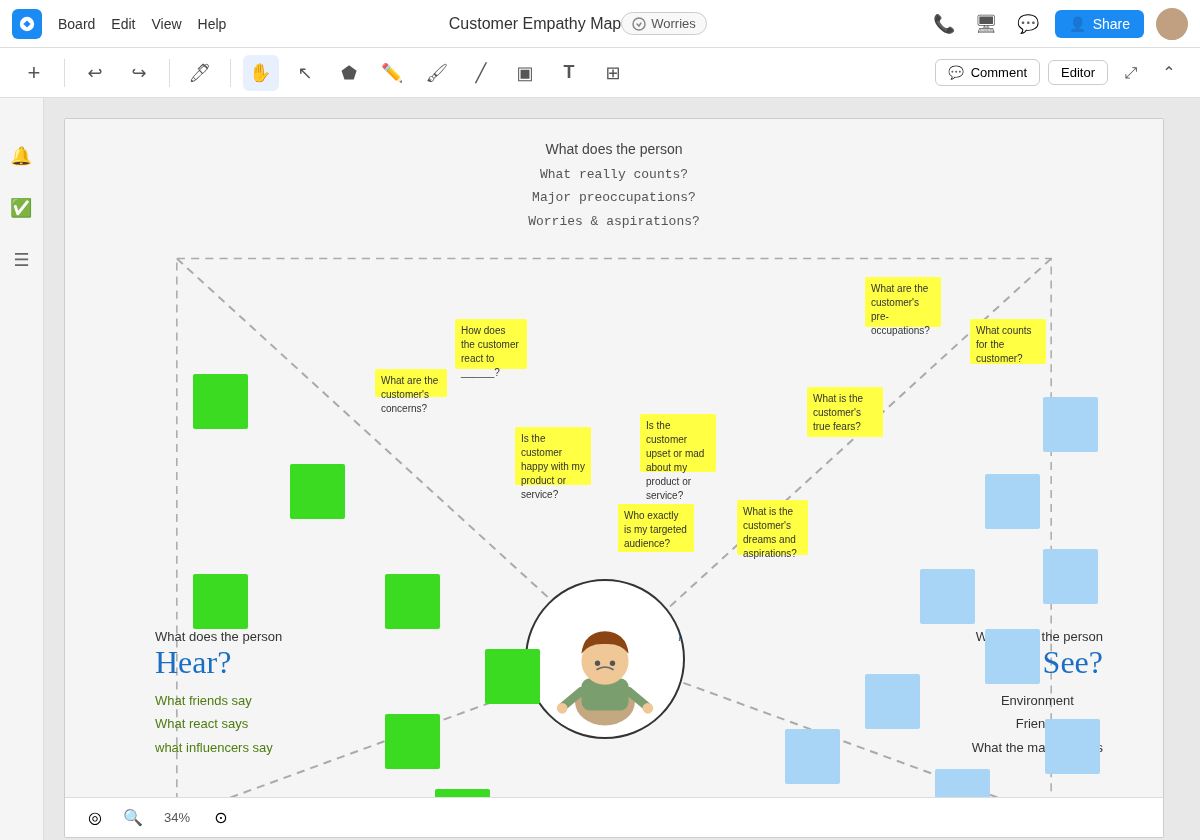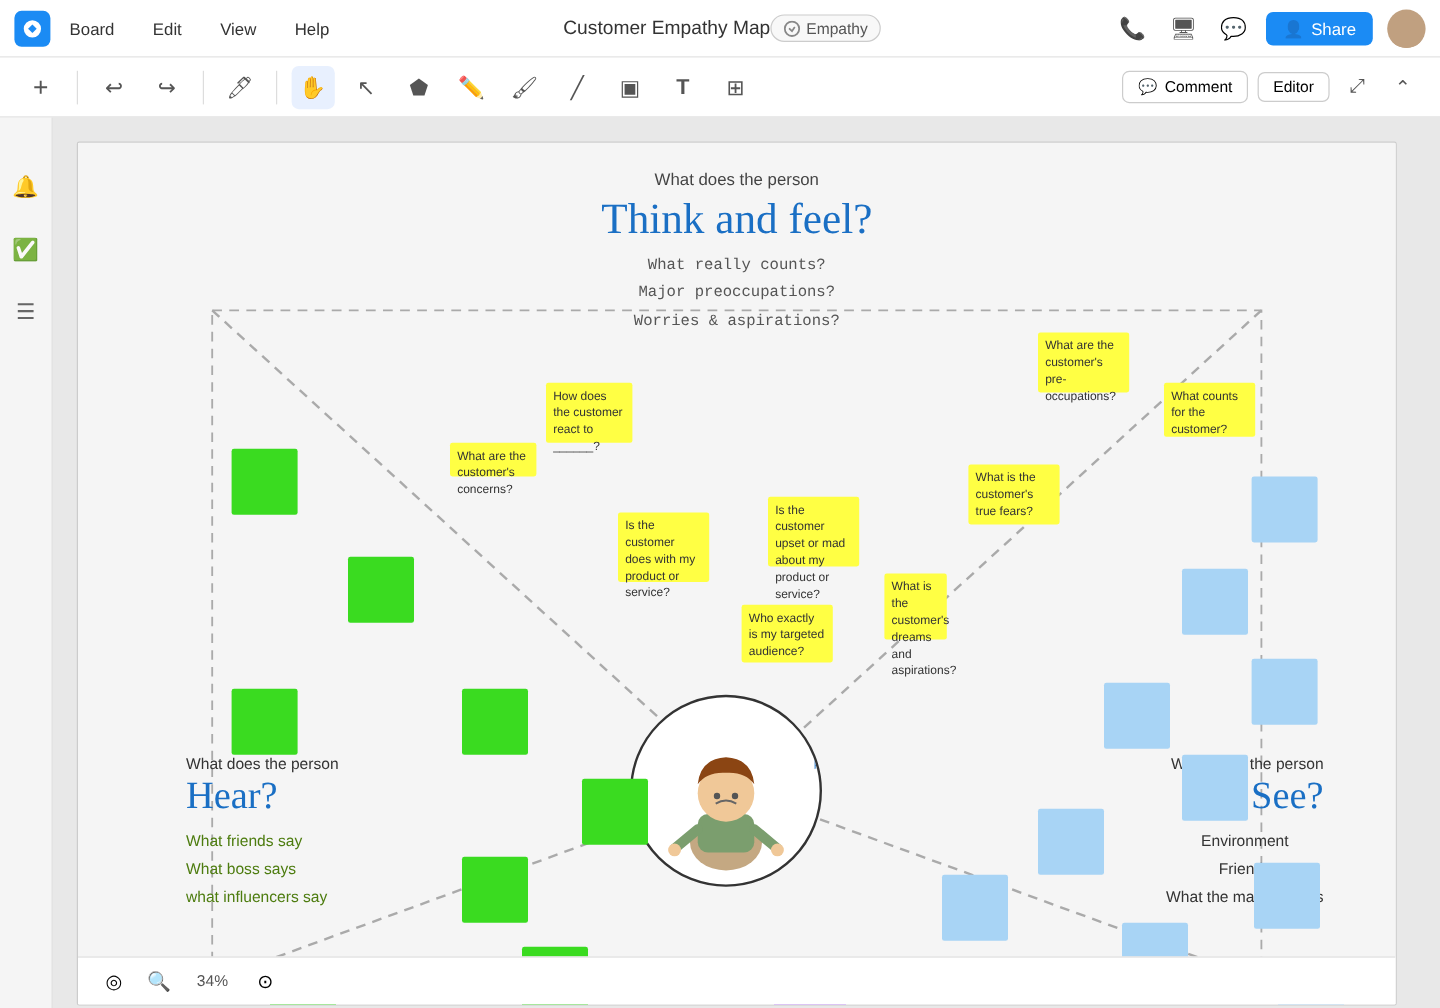--- a/index.html
+++ b/index.html
@@ -6,21 +6,21 @@
     body { font-family: -apple-system, BlinkMacSystemFont, 'Segoe UI', sans-serif; background: #f0f0f0; width: 1200px; height: 840px; overflow: hidden; }
 
     
     #menu-bar {
       display: flex; align-items: center; height: 48px;
       background: #fff; border-bottom: 1px solid #ddd;
       padding: 0 12px; gap: 16px;
     }
     #menu-bar .logo { width: 30px; height: 30px; background: #1b8bf4; border-radius: 6px; display: flex; align-items: center; justify-content: center; }
     #menu-bar .logo svg { width: 18px; height: 18px; }
-    #menu-bar .menu-items { display: flex; gap: 32px; }
+    #menu-bar .menu-items { display: flex; gap: 16px; }
     #menu-bar .menu-items span { font-size: 14px; color: #333; cursor: pointer; }
     #menu-bar .title-area { flex: 1; display: flex; align-items: center; justify-content: center; }
     #menu-bar .board-title { font-size: 16px; color: #333; font-weight: 500; }
     #menu-bar .workflow-btn { display: flex; align-items: center; gap: 5px; border: 1px solid #ccc; border-radius: 20px; padding: 3px 10px; font-size: 13px; color: #555; cursor: pointer; background: #f8f8f8; }
     #menu-bar .right-actions { display: flex; align-items: center; gap: 12px; }
     #menu-bar .icon-btn { width: 30px; height: 30px; display: flex; align-items: center; justify-content: center; cursor: pointer; color: #555; font-size: 18px; }
     #menu-bar .share-btn { background: #1b8bf4; color: #fff; border: none; border-radius: 6px; padding: 6px 14px; font-size: 14px; cursor: pointer; display: flex; align-items: center; gap: 6px; }
     #menu-bar .avatar { width: 32px; height: 32px; border-radius: 50%; background: #c0a080; overflow: hidden; }
 
     
@@ -117,21 +117,21 @@
     <span>View</span>
     <span>Help</span>
   </div>
   <div class="title-area">
     <span class="board-title">Customer Empathy Map</span>
     <div class="workflow-btn">
       <svg width="14" height="14" viewBox="0 0 14 14" fill="none">
           <circle cx="7" cy="7" r="6" stroke="#888" stroke-width="1.5"></circle>
           <path d="M5 7l2 2 2-3" stroke="#888" stroke-width="1.5" stroke-linecap="round"></path>
         </svg>
-      <span>Empathy</span>
+      <span>Worries</span>
     </div>
   </div>
   <div class="right-actions">
     <div class="icon-btn">📞</div>
     <div class="icon-btn">🖥</div>
     <div class="icon-btn">💬</div>
     <button class="share-btn">
       <span>👤</span>
       <span>Share</span>
     </button>
@@ -192,34 +192,33 @@
 
           <line x1="110" y1="700" x2="540" y2="540" stroke="#aaa" stroke-width="2" stroke-dasharray="8,6"></line>
 
           <line x1="970" y1="700" x2="540" y2="540" stroke="#aaa" stroke-width="2" stroke-dasharray="8,6"></line>
 
           <rect x="110" y="140" width="860" height="560" fill="none" stroke="#aaa" stroke-width="1.5" stroke-dasharray="8,6"></rect>
         </svg>
 
         <div class="think-feel-header">
           <div class="think-feel-title">What does the person</div>
-          <span class="think-feel-cursive">Think and feel?</span>
           <div class="think-feel-sub">
             <span>What really counts?</span><br>
             <span>Major preoccupations?</span><br>
             <span>Worries &amp; aspirations?</span>
           </div>
         </div>
 
         <div style="position:absolute; left:90px; top:510px;">
           <div style="font-size:13px; color:#333;">What does the person</div>
           <div style="font-size:32px; color:#1a6fc4; font-family:'Brush Script MT',cursive;">Hear?</div>
           <div style="font-size:13px; color:#4d7c0f; margin-top:8px; line-height:1.8;">
             <span>What friends say</span><br>
-            <span>What boss says</span><br>
+            <span>What react says</span><br>
             <span>what influencers say</span>
           </div>
         </div>
 
         <div style="position:absolute; right:60px; top:510px; text-align:right;">
           <div style="font-size:13px; color:#333;">What does the person</div>
           <div style="font-size:32px; color:#1a6fc4; font-family:'Brush Script MT',cursive;">See?</div>
           <div style="font-size:13px; color:#333; margin-top:8px; line-height:1.8;text-align:center;">
             <span>Environment</span><br>
             <span>Friends</span><br>
@@ -248,24 +247,24 @@
             <circle cx="67" cy="74" r="2.5" fill="#555"></circle>
           </svg>
 
           <div style="position:absolute; right:-60px; top:20px; font-size:10px; color:#1a6fc4; font-family:'Brush Script MT',cursive; line-height:1.4; text-align:center; width:80px;">
             Add a picture and name for your person here!
           </div>
         </div>
 
         <div class="sticky sticky-yellow" style="left:390px; top:200px; width:72px; height:50px;">How does the customer react to ______?</div>
         <div class="sticky sticky-yellow" style="left:310px; top:250px; width:72px; height:28px;">What are the customer's concerns?</div>
-        <div class="sticky sticky-yellow" style="left:450px; top:308px; width:76px; height:58px;">Is the customer does with my product or service?</div>
+        <div class="sticky sticky-yellow" style="left:450px; top:308px; width:76px; height:58px;">Is the customer happy with my product or service?</div>
         <div class="sticky sticky-yellow" style="left:575px; top:295px; width:76px; height:58px;">Is the customer upset or mad about my product or service?</div>
         <div class="sticky sticky-yellow" style="left:553px; top:385px; width:76px; height:48px;">Who exactly is my targeted audience?</div>
-        <div class="sticky sticky-yellow" style="left:672px; top:359px; width:52px; height:55px;">What is the customer's dreams and aspirations?</div>
+        <div class="sticky sticky-yellow" style="left:672px; top:381px; width:71px; height:55px;">What is the customer's dreams and aspirations?</div>
 
         <div class="sticky sticky-yellow" style="left:800px; top:158px; width:76px; height:50px;">What are the customer's pre-occupations?</div>
         <div class="sticky sticky-yellow" style="left:905px; top:200px; width:76px; height:45px;">What counts for the customer?</div>
         <div class="sticky sticky-yellow" style="left:742px; top:268px; width:76px; height:50px;">What is the customer's true fears?</div>
 
         <div class="sticky sticky-green" style="left:128px; top:255px; width:55px; height:55px;"></div>
         <div class="sticky sticky-green" style="left:225px; top:345px; width:55px; height:55px;"></div>
         <div class="sticky sticky-green" style="left:128px; top:455px; width:55px; height:55px;"></div>
         <div class="sticky sticky-green" style="left:320px; top:455px; width:55px; height:55px;"></div>
         <div class="sticky sticky-green" style="left:420px; top:530px; width:55px; height:55px;"></div>

